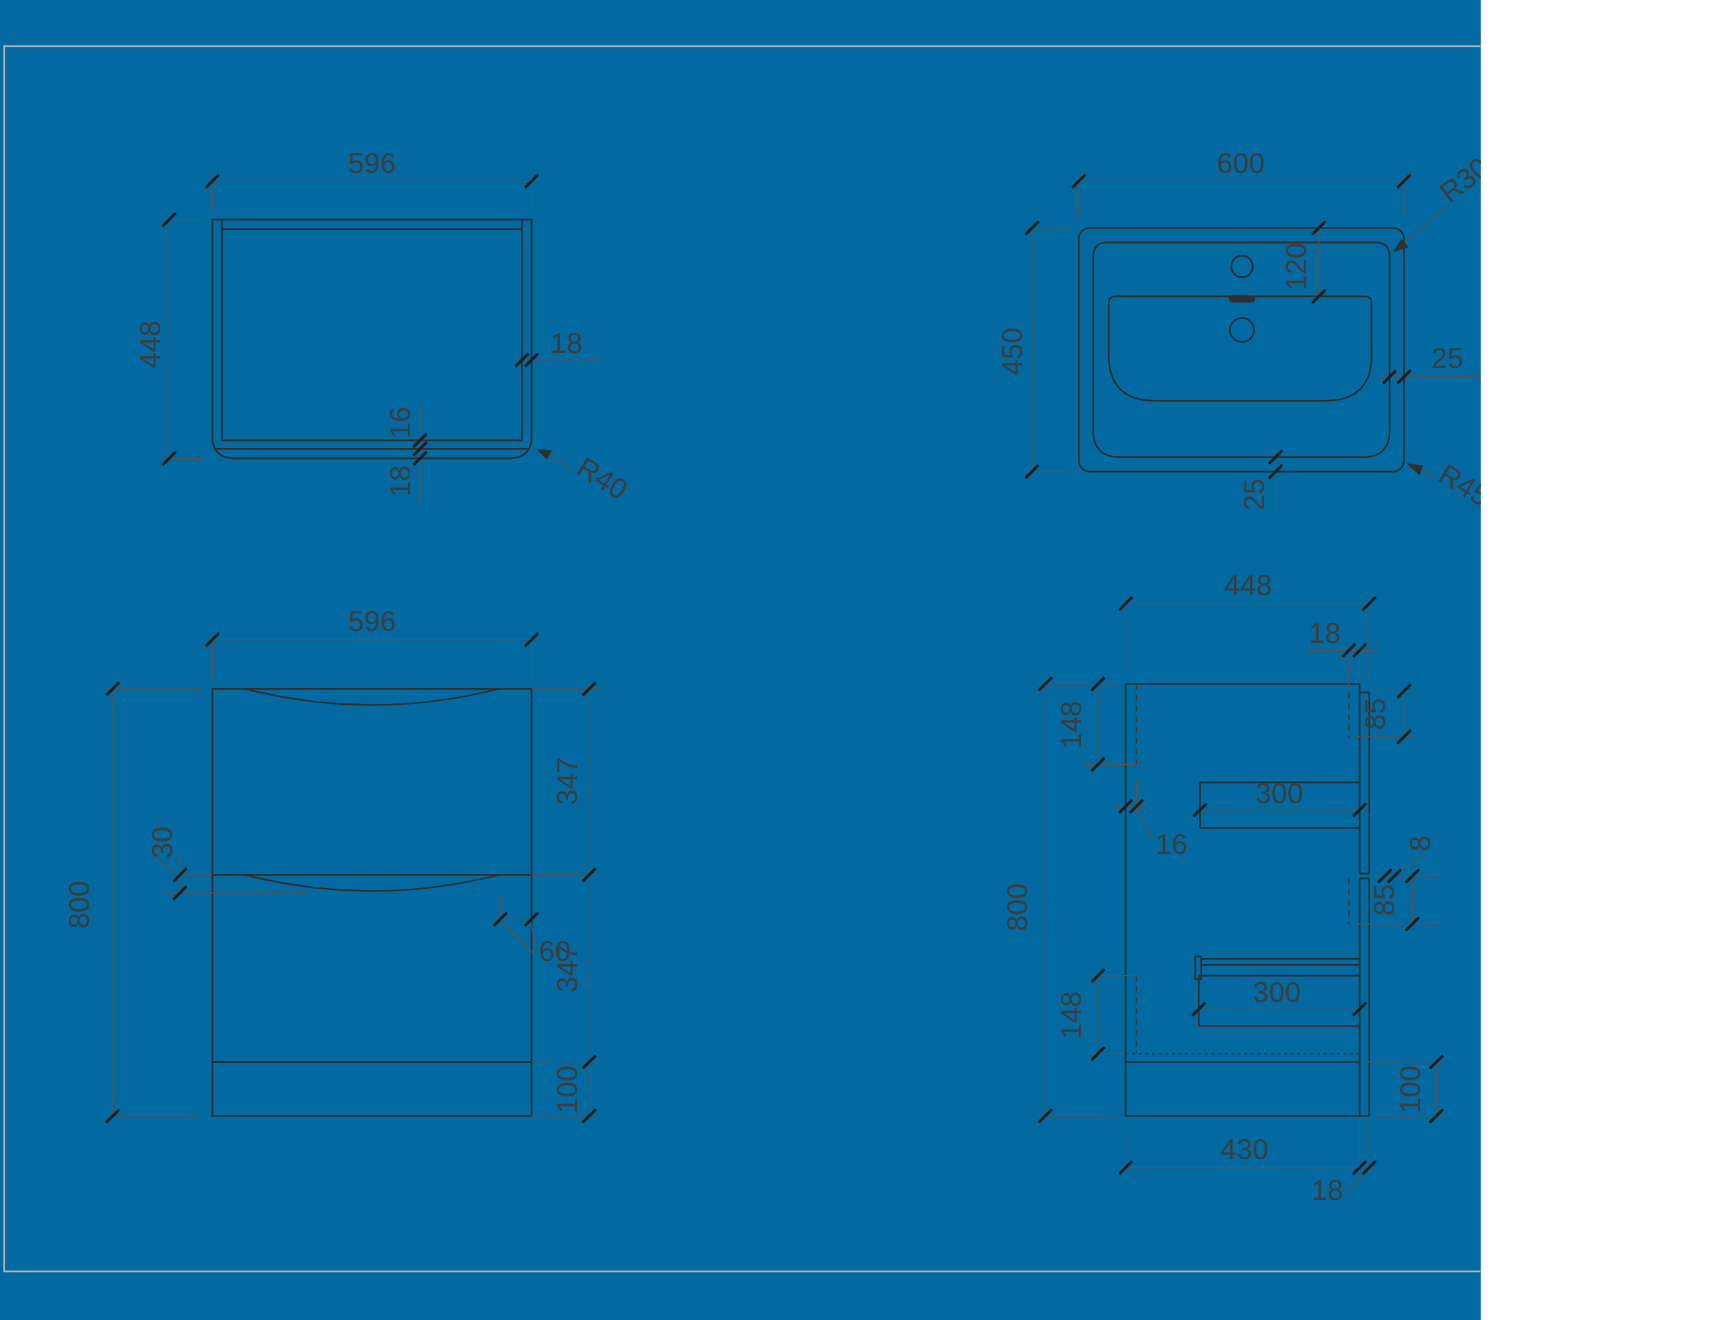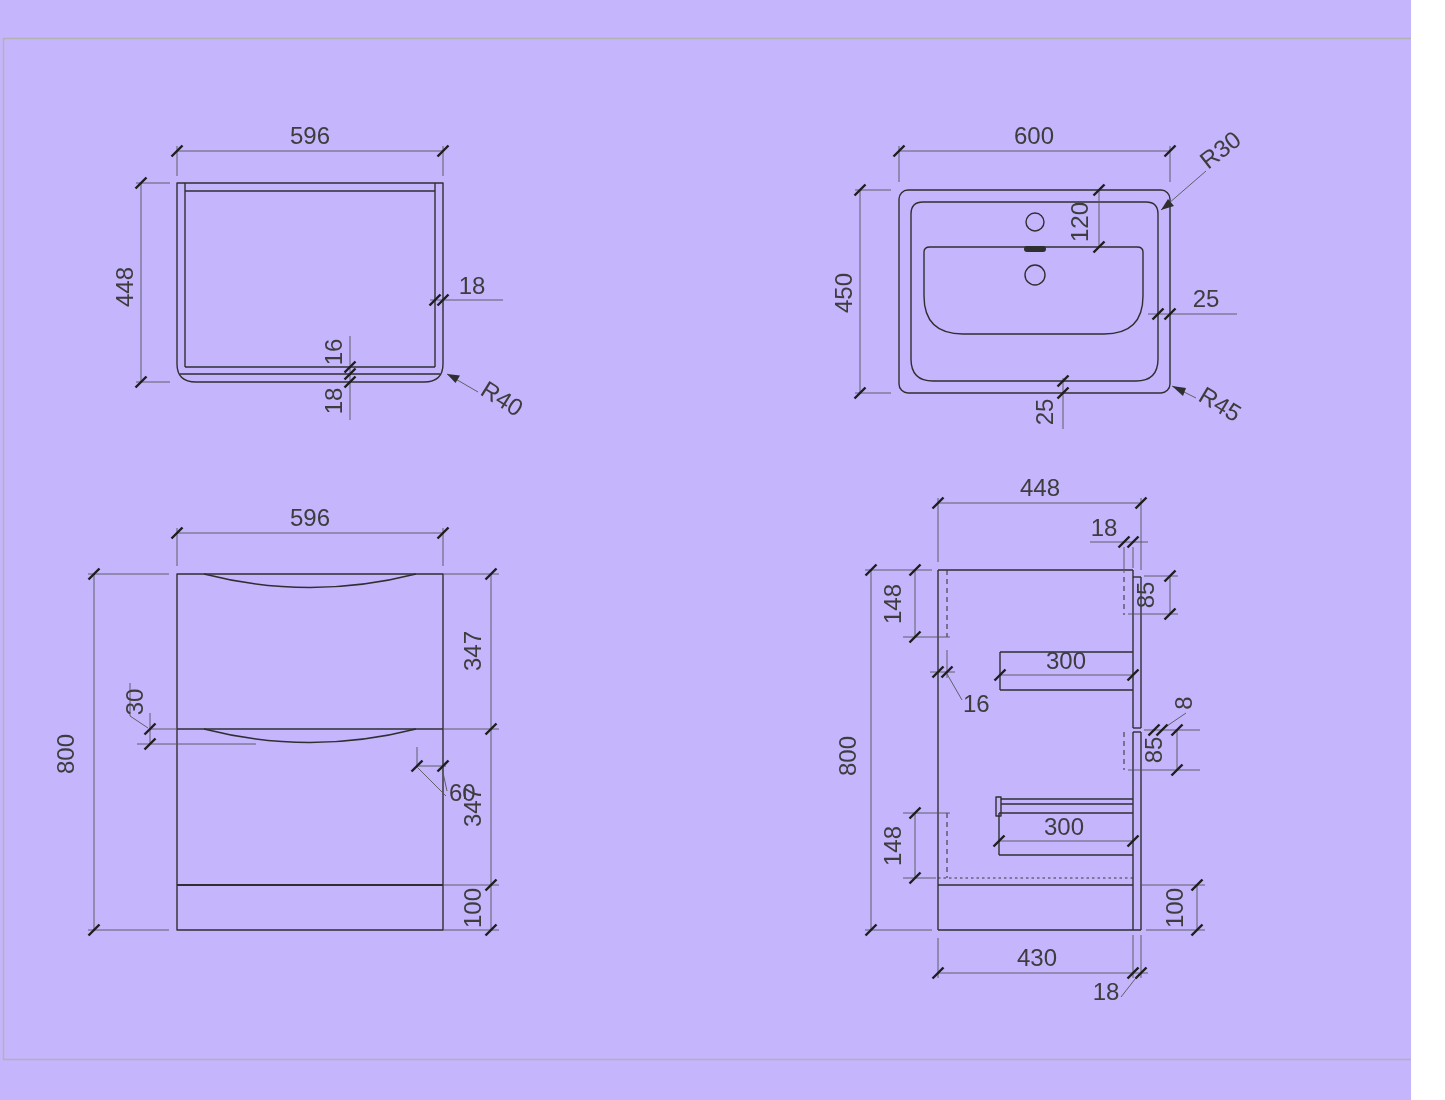--- a/index.html
+++ b/index.html
@@ -1,16 +1,16 @@
 <!DOCTYPE html>
 <html><head>
 <meta charset="utf-8">
 <style>
   html,body{margin:0;padding:0;background:#ffffff;}
-  .sheet{position:relative;width:1411px;height:1100px;background:#c4b5fd;overflow:hidden;
+  .sheet{position:relative;width:1234px;height:1100px;background:#0369a1;overflow:hidden;
          font-family:"Liberation Sans",sans-serif;}
   svg{display:block;}
   .frame{fill:none;stroke:#b2b2b2;stroke-width:1.5;}
   .obj{fill:none;stroke:#2f2f2f;stroke-width:1.4;stroke-linecap:butt;stroke-linejoin:round;}
   .obj2{fill:none;stroke:#2f2f2f;stroke-width:1.8;}
   .hid{fill:none;stroke:#3a3a3a;stroke-width:1.1;stroke-dasharray:5 4;}
   .dot{fill:none;stroke:#3a3a3a;stroke-width:1.1;stroke-dasharray:2.5 3;}
   .thin{fill:none;stroke:#555555;stroke-width:0.9;}
   .fillc{fill:#2f2f2f;stroke:none;}
   .tick{stroke:#1f1f1f;stroke-width:2.4;}

